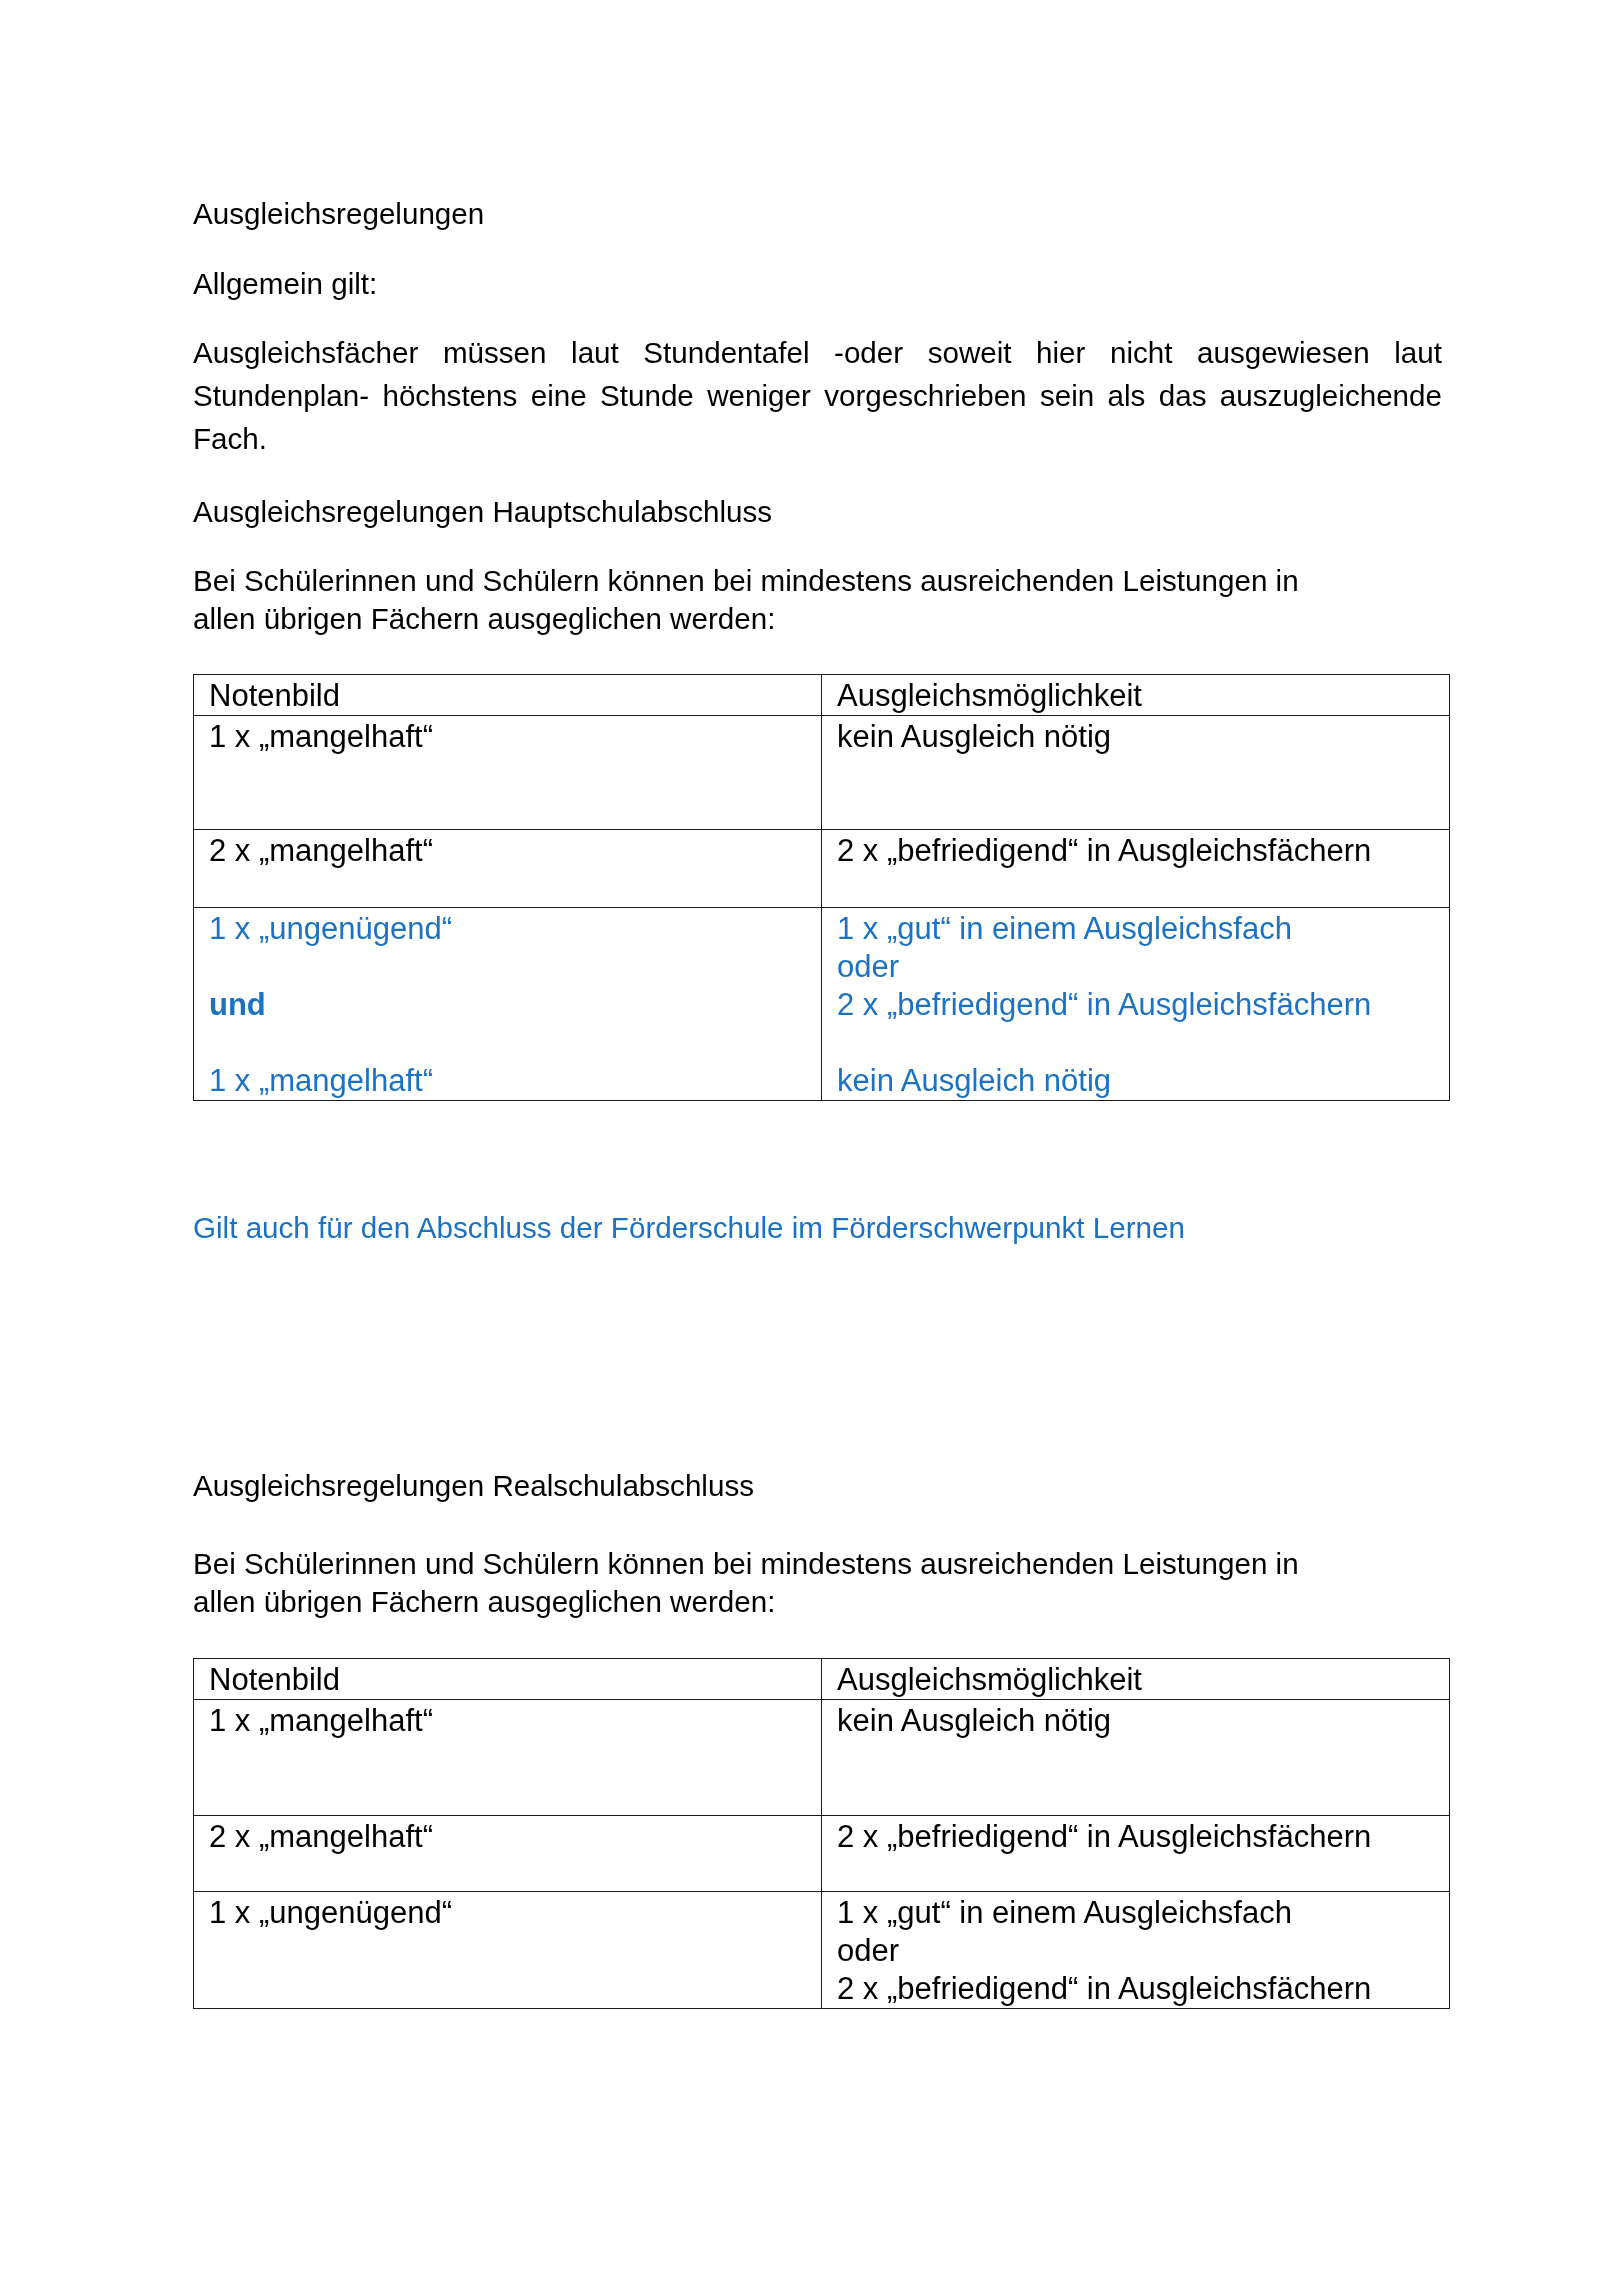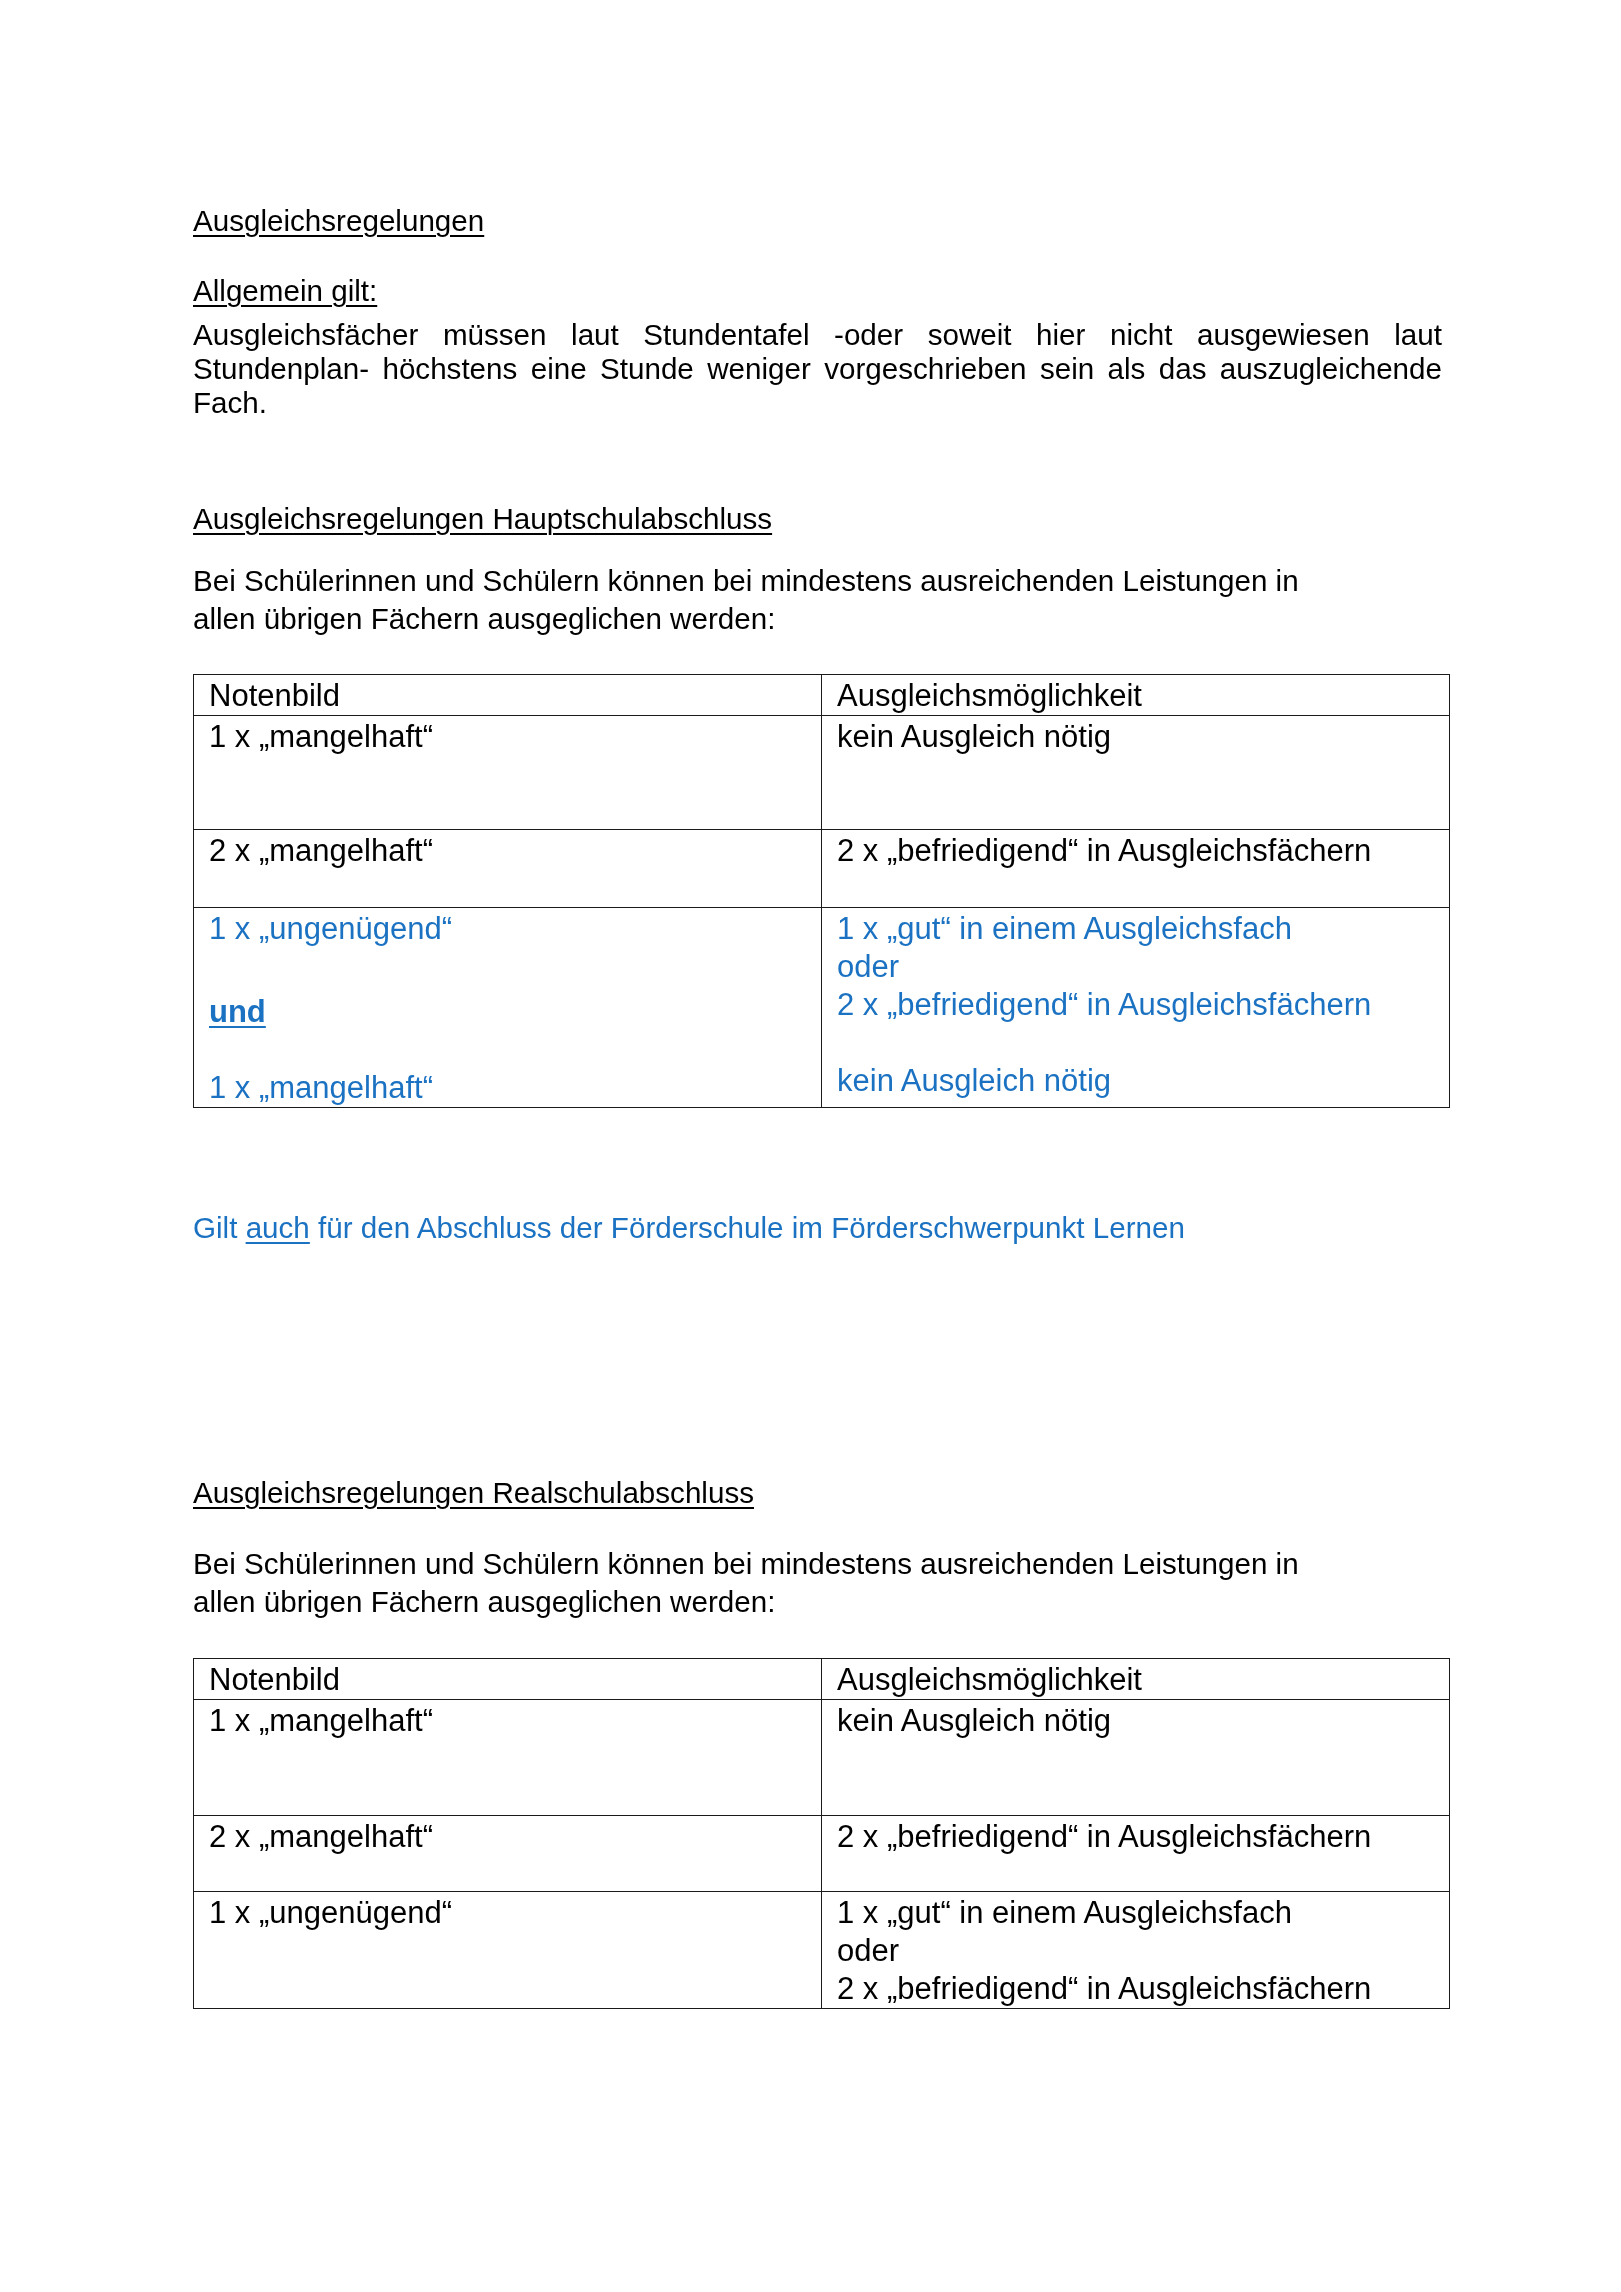--- a/index.html
+++ b/index.html
@@ -1,34 +1,34 @@
 <!DOCTYPE html>
 <html style="font-size:14.3px"><head>
 <meta charset="utf-8">
 <style>
   html, body { margin: 0; padding: 0; background: #ffffff; }
   body { width: 1621px; height: 2293px; position: relative; overflow: hidden;
          font-family: "Liberation Sans", sans-serif; color: #000; font-size: 29.6px; }
   .abs { position: absolute; left: 193px; margin: 0; line-height: 38px; white-space: nowrap; }
-  .u { text-decoration: underline; text-decoration-thickness: 1.8px; text-underline-offset: 3.6px; margin-top: 7px; }
+  .u { text-decoration-thickness: 1.8px; text-underline-offset: 3.6px; }
   .para { position: absolute; left: 193px; width: 1249px; margin: 0; text-align: justify; }
   .blue { color: #1b72c2; }
   table.grades { position: absolute; left: 193px; width: 1256px; border-collapse: collapse; table-layout: fixed; }
   table.grades td { border: 1.8px solid #1a1a1a; vertical-align: top; padding: 1.8px 0 0 15px; line-height: 38px; font-size: 31px; white-space: nowrap; }
   table.grades col.c1 { width: 628px; }
   table.grades col.c2 { width: 628px; }
   .line { display: block; height: 38px; }
   .und { font-weight: bold; }
 </style>
 </head>
 <body>
 
 <p class="abs u" style="top:195px">Ausgleichsregelungen</p>
 <p class="abs u" style="top:265px">Allgemein gilt:</p>
-<p class="para" style="top:318px; line-height:34px;">Ausgleichsfächer müssen laut Stundentafel -oder soweit hier nicht ausgewiesen laut Stundenplan- höchstens eine Stunde weniger vorgeschrieben sein als das auszugleichende Fach.</p>
+<p class="para" style="top:331px; line-height:43px;">Ausgleichsfächer müssen laut Stundentafel -oder soweit hier nicht ausgewiesen laut Stundenplan- höchstens eine Stunde weniger vorgeschrieben sein als das auszugleichende Fach.</p>
 
 <p class="abs u" style="top:493px">Ausgleichsregelungen Hauptschulabschluss</p>
 <div class="abs" style="top:562px">
   <span class="line">Bei Schülerinnen und Schülern können bei mindestens ausreichenden Leistungen in</span>
   <span class="line">allen übrigen Fächern ausgeglichen werden:</span>
 </div>
 
 <table class="grades" style="top:674px">
   <colgroup>
       <col class="c1">

